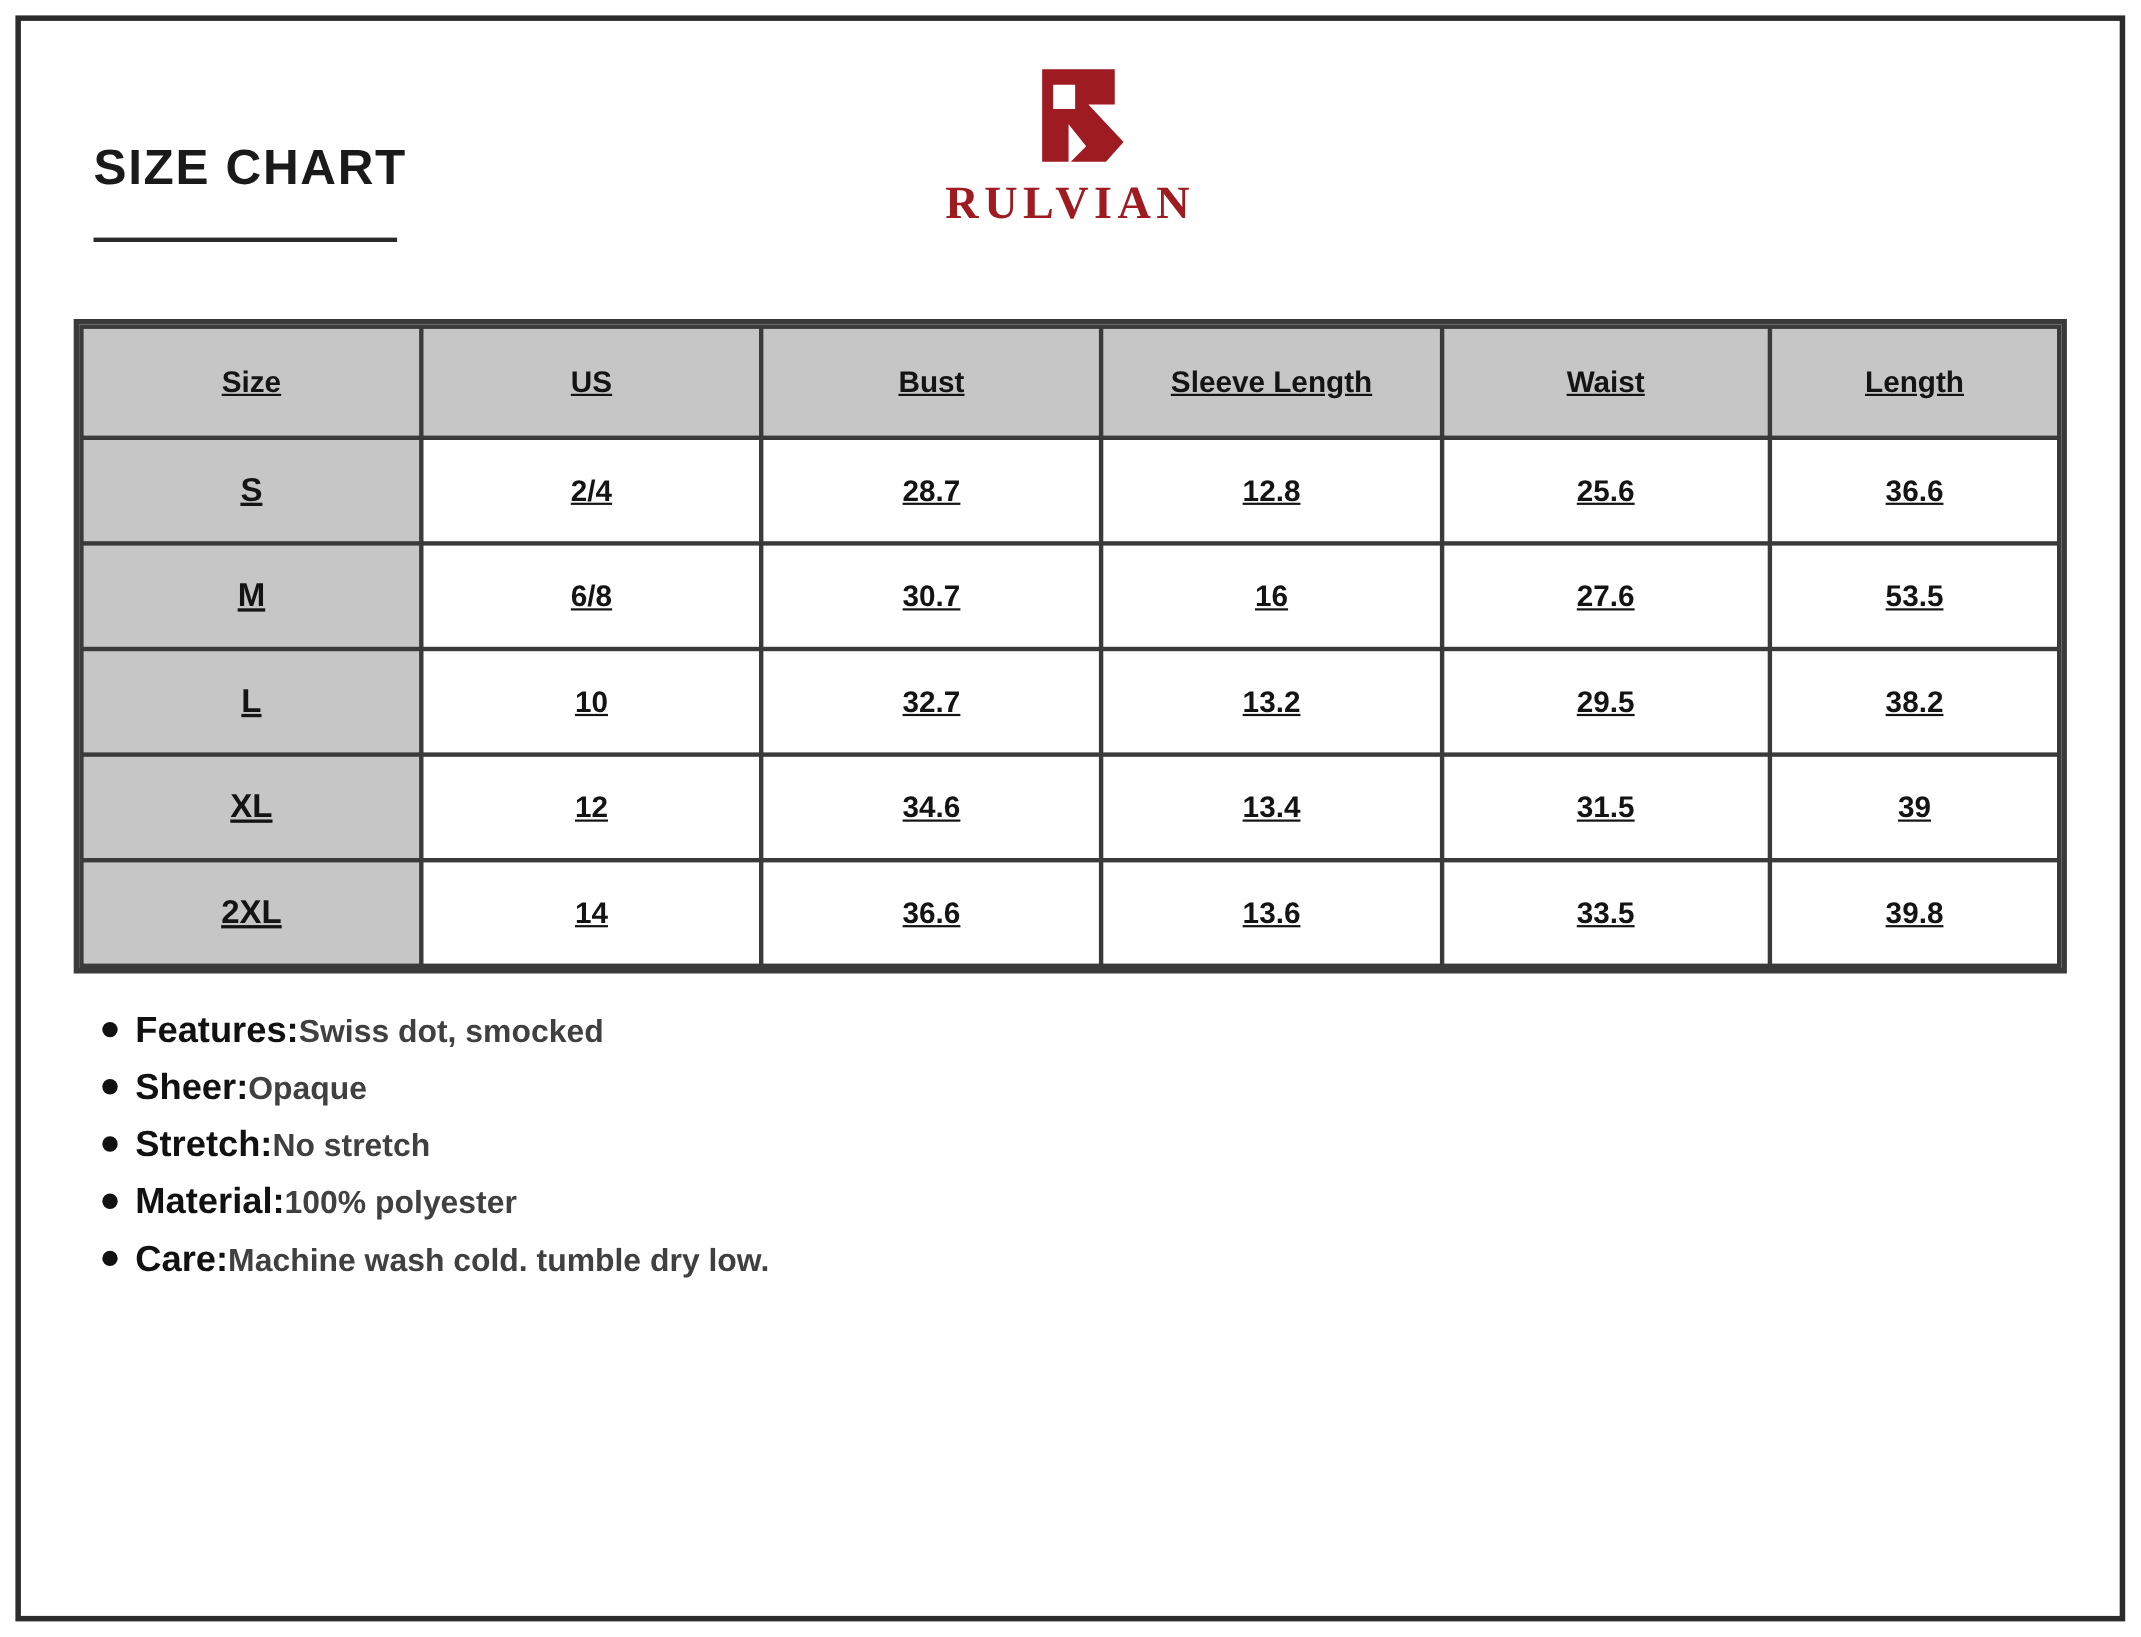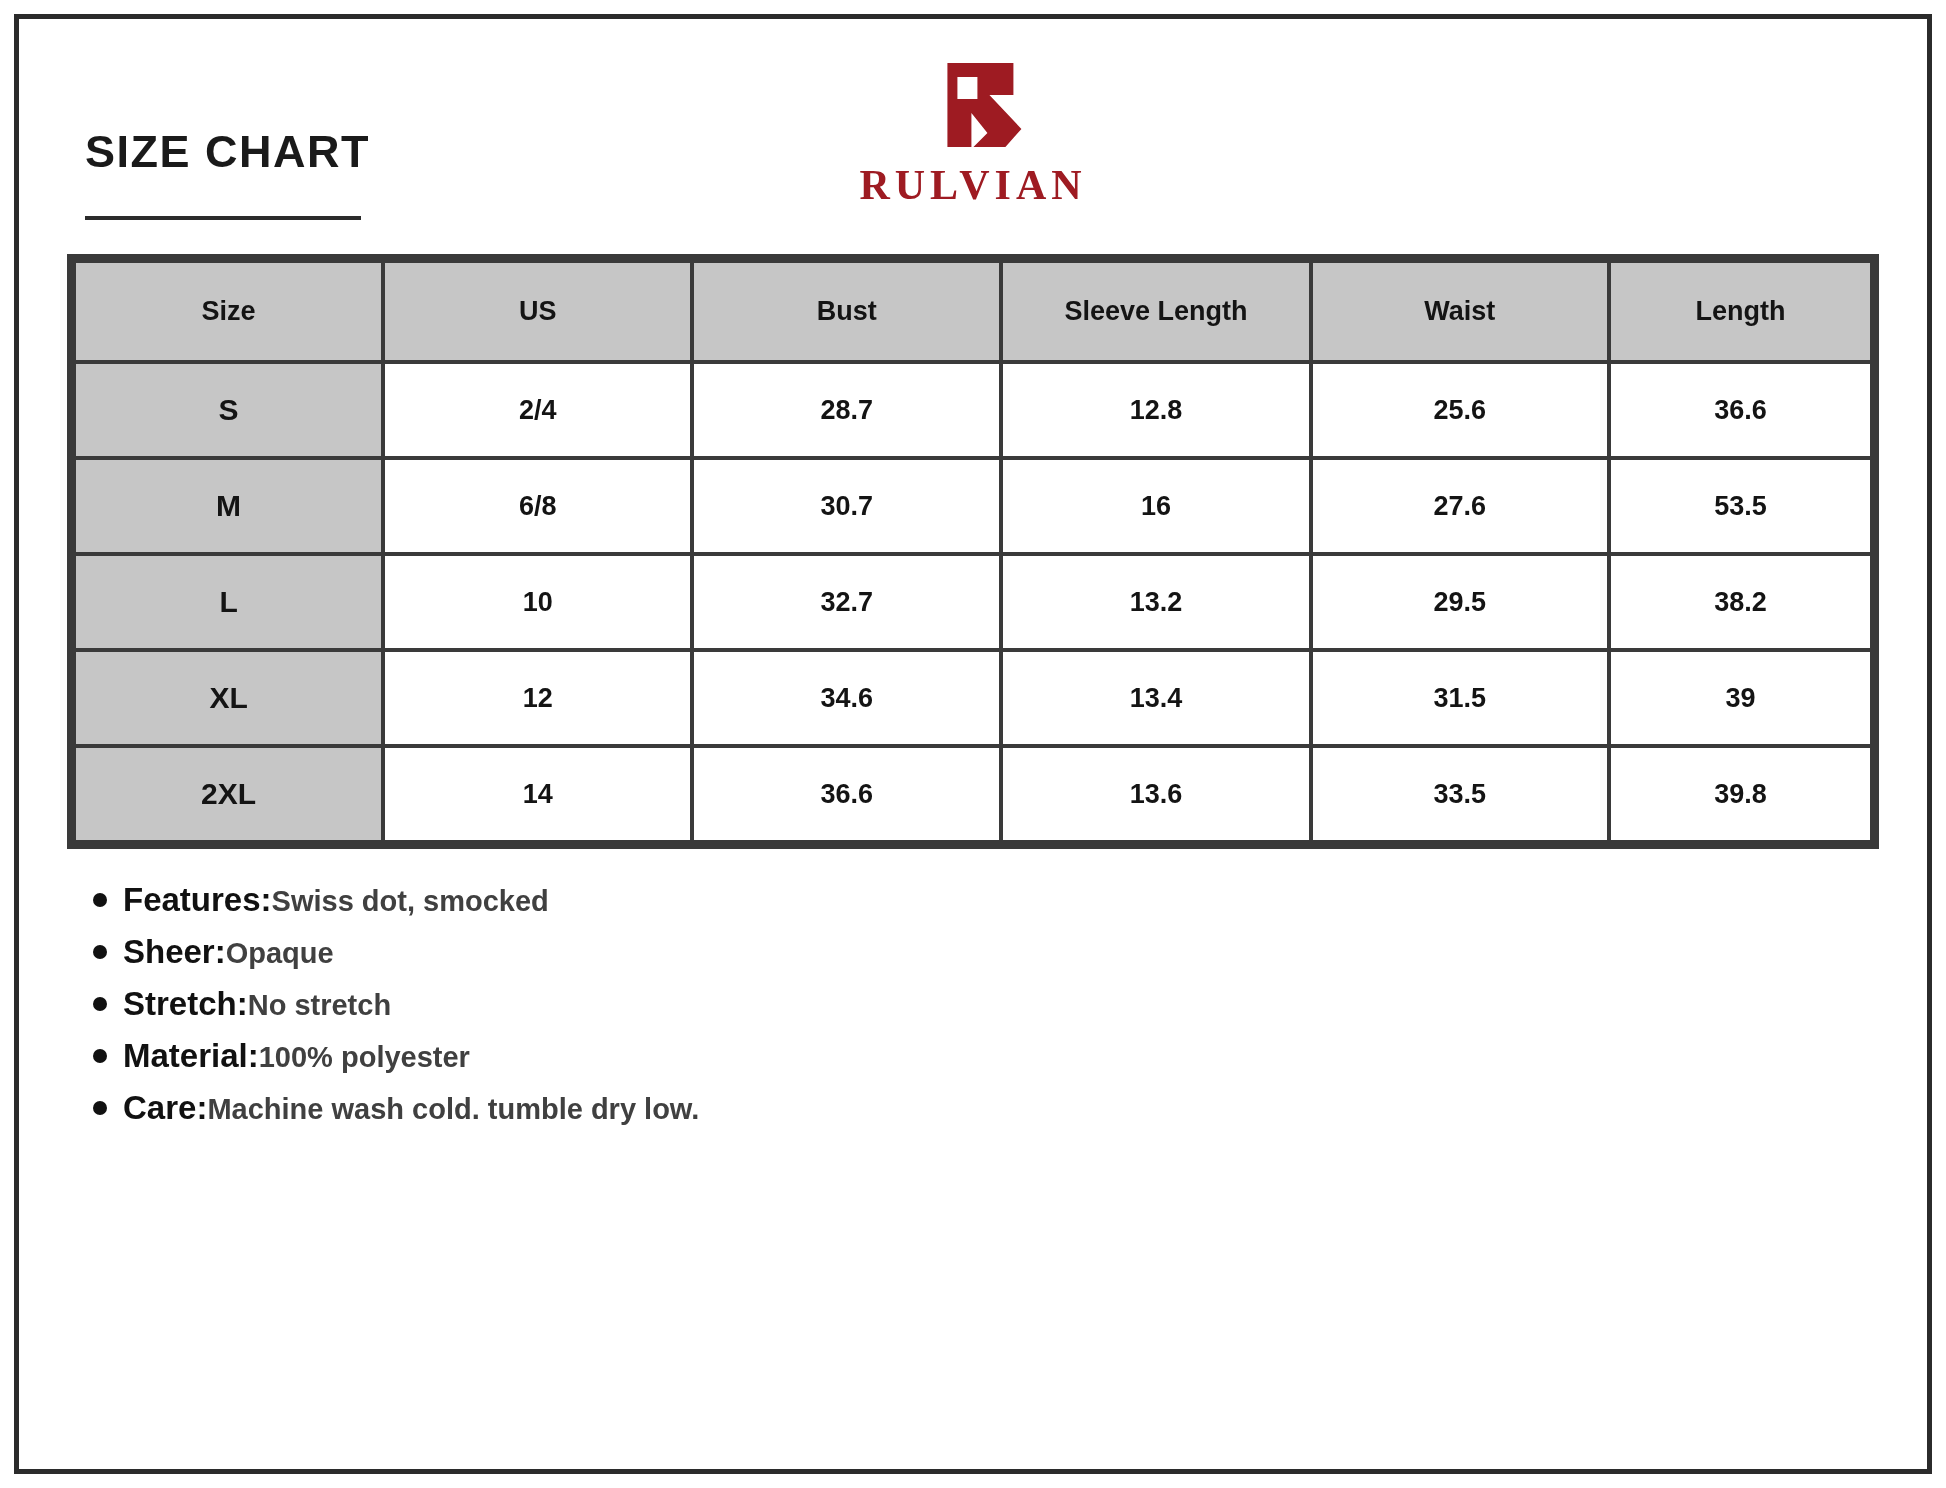--- a/index.html
+++ b/index.html
@@ -29,21 +29,21 @@
     width: 100%;
     height: 100%;
     box-sizing: border-box;
     border: 5px solid #2b2b2b;
     background: #ffffff;
   }
 
   
   .header {
     position: relative;
-    height: 235px;
+    height: 271px;
   }
 
   .title-block {
     position: absolute;
     left: 66px;
     top: 110px;
   }
   .title {
     font-size: 45px;
     font-weight: 700;
@@ -93,20 +93,21 @@
   table.size-table th,
   table.size-table td {
     background: #ffffff;
     text-align: center;
     vertical-align: middle;
     font-size: 27px;
     font-weight: 700;
     color: #141414;
     height: 92px;
     padding: 0 6px;
+    text-decoration: underline;
   }
   table.size-table thead th {
     background: #c6c6c6;
     height: 97px;
     font-size: 27px;
   }
   table.size-table tbody td.size-cell {
     background: #c6c6c6;
     font-size: 30px;
   }

